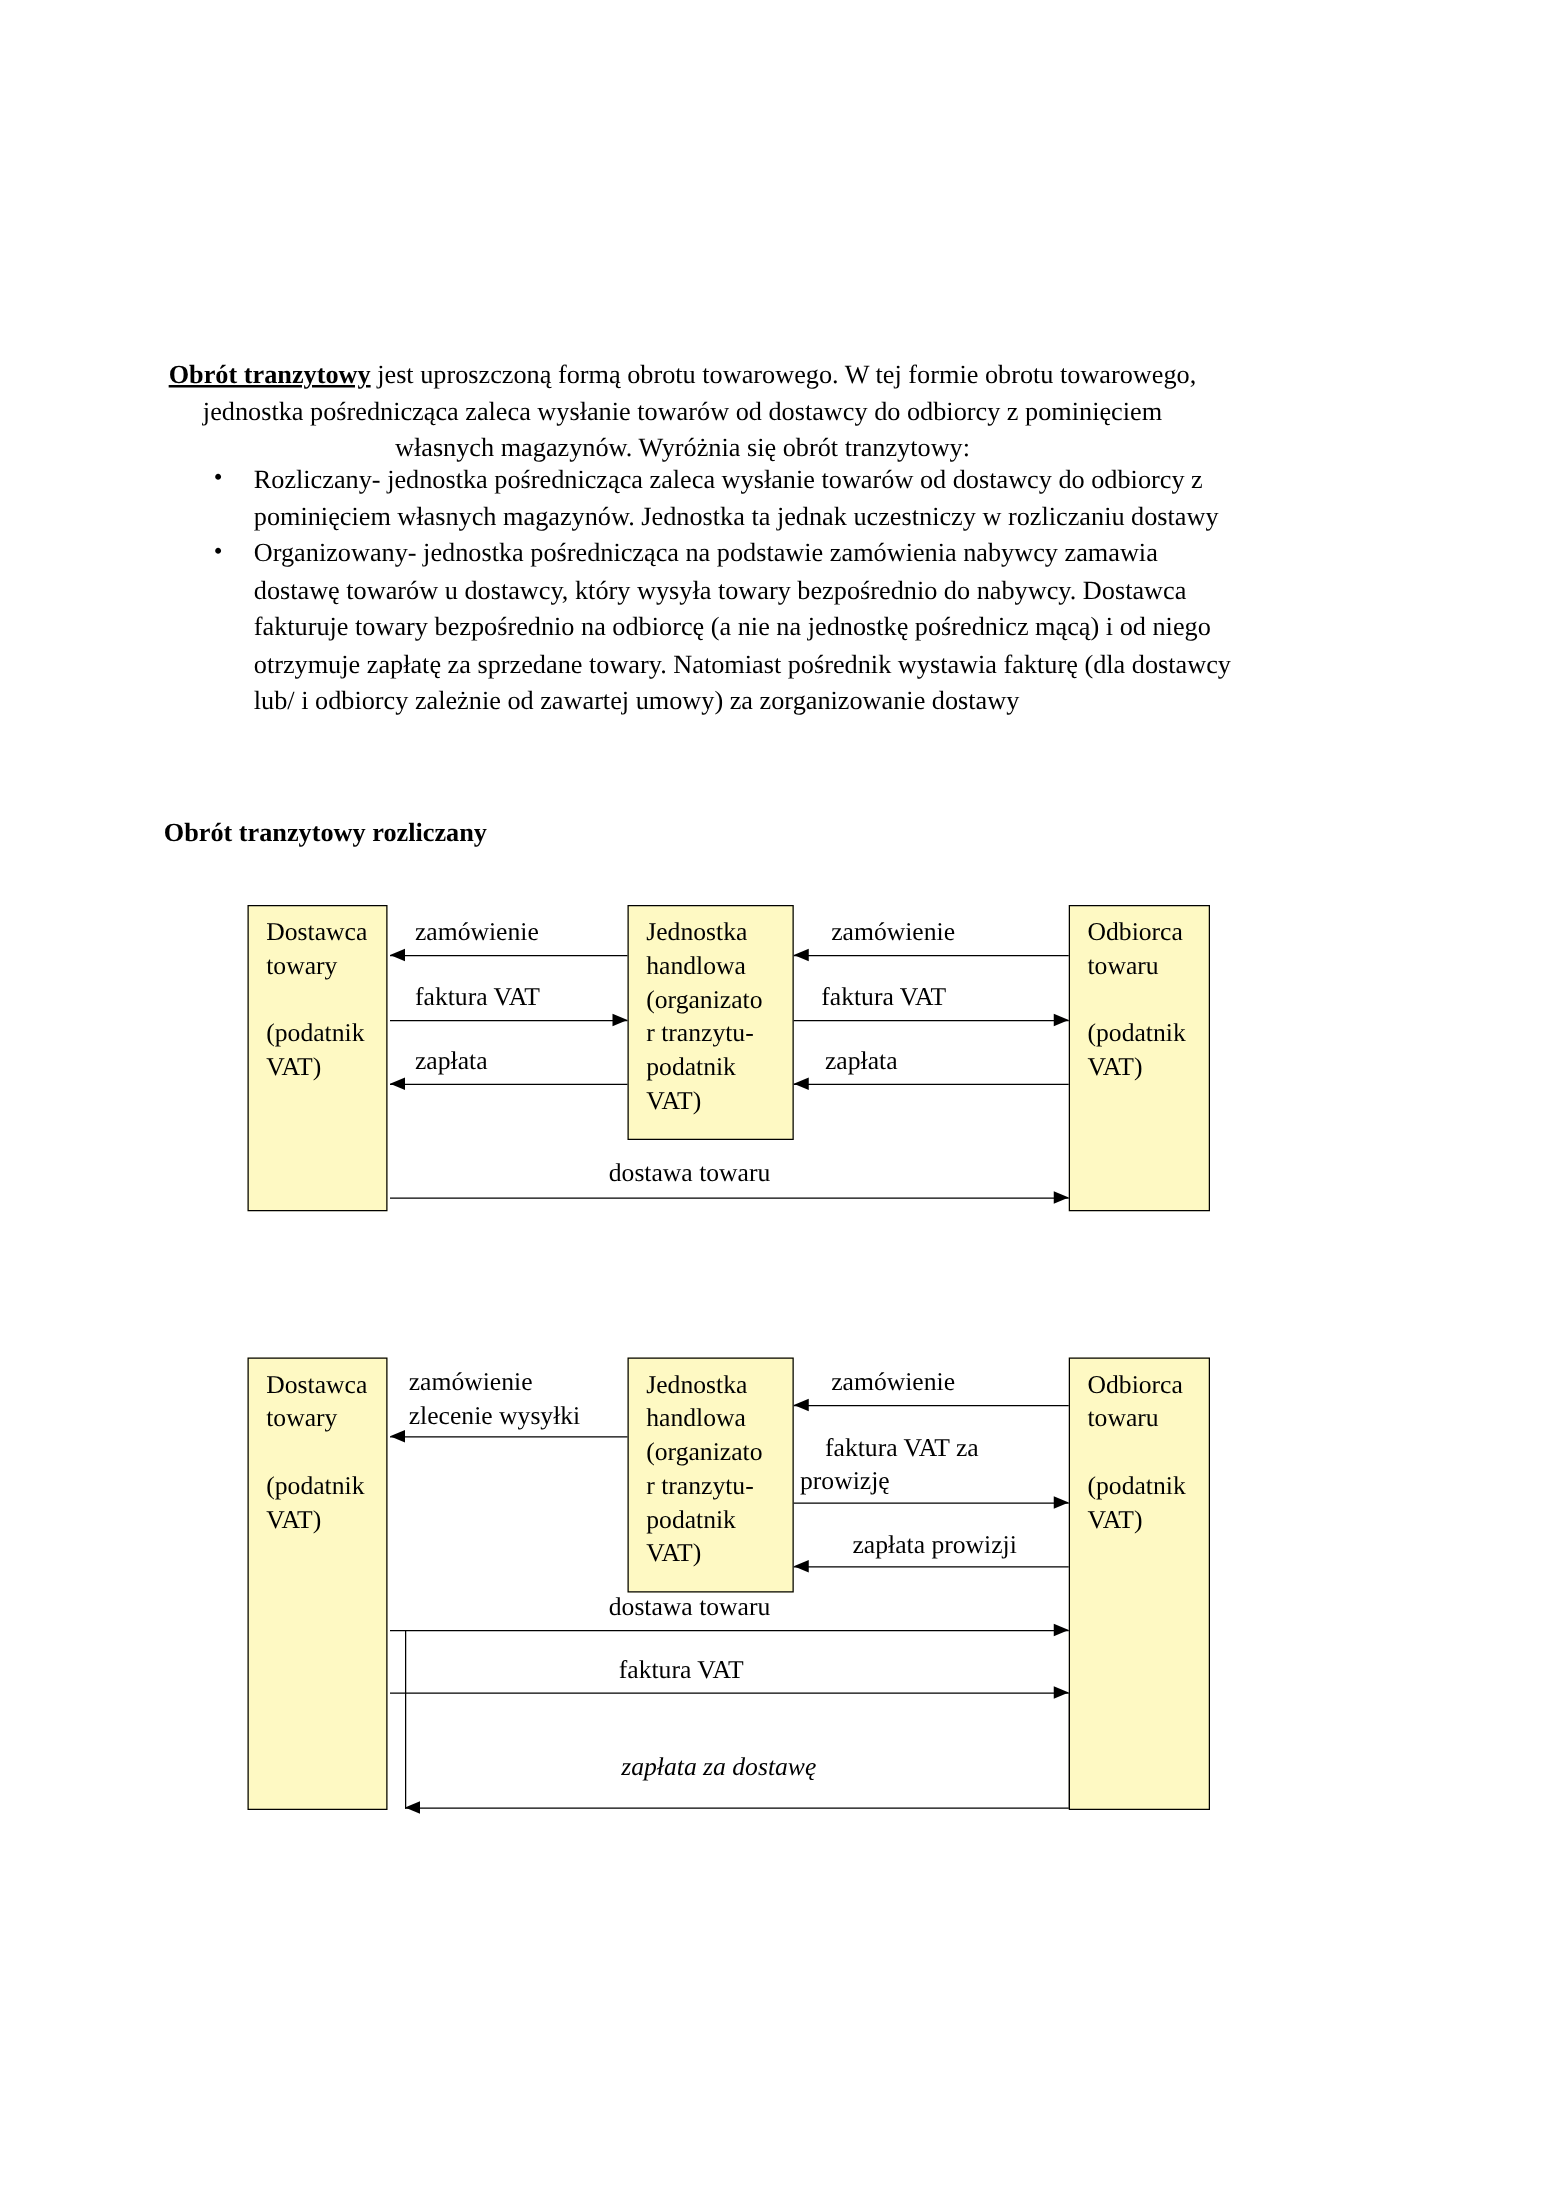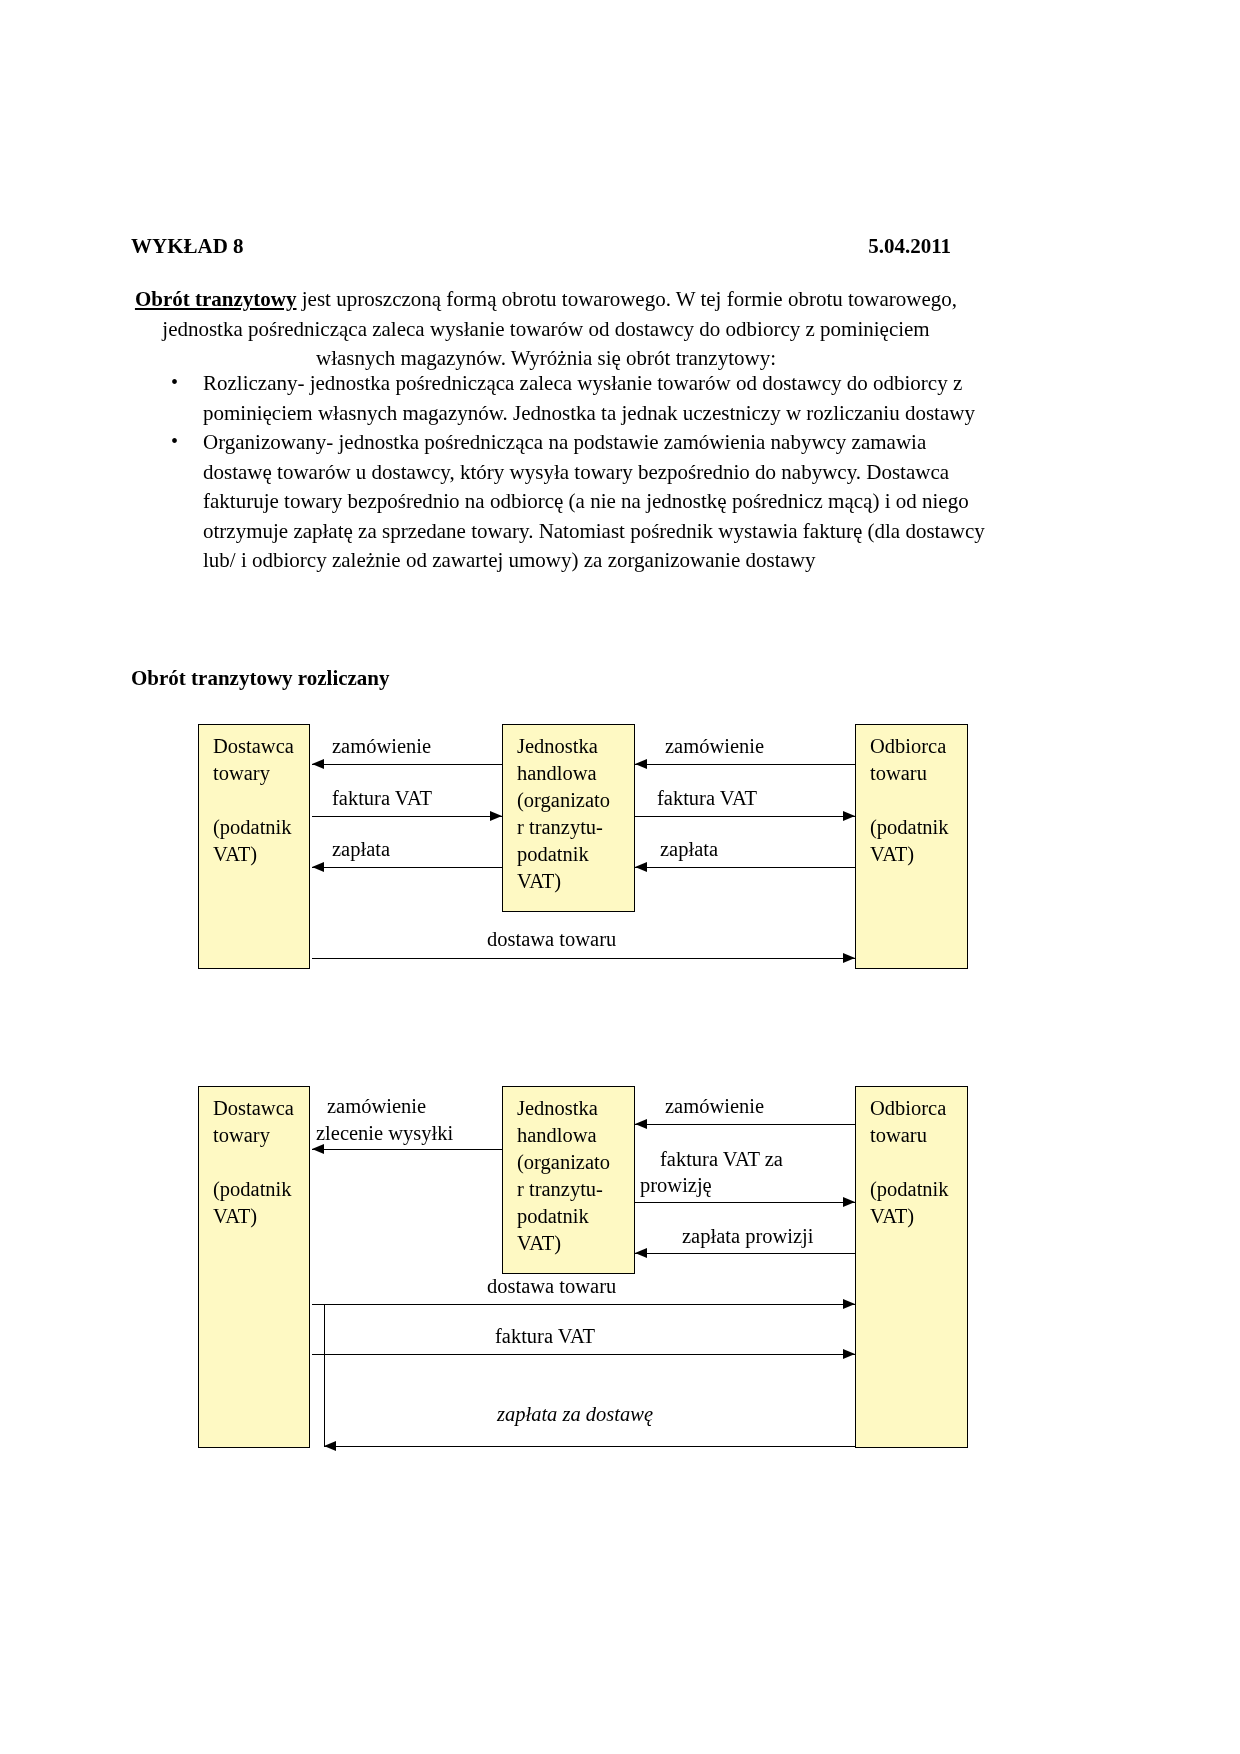--- a/index.html
+++ b/index.html
@@ -46,21 +46,21 @@
   ul.bullets > li::before {
     content:"\2022";
     position:absolute; left:4px; top:-1px;
     font-size:20px; line-height:29.5px;
   }
 
   .sec-head {
     position:absolute; left:131px; width:700px;
     font-size:21px; font-weight:bold;
   }
-  .sec-head-1 { top:654px;margin-top:12px; }
+  .sec-head-1 { top:654px; }
   .sec-head-2 { top:986px; }
 
   
   .diagram { position:absolute; left:0; }
   .dg1 { top:716px; }
   .dg2 { top:1078px; }
 
   .box {
     position:absolute;
     border:1.6px solid #000;
@@ -99,24 +99,20 @@
     border-right:12px solid #000;
   }
   .vline { position:absolute; width:0; border-left:1.7px solid #000; }
 </style>
 </head>
 <body>
 
 <div class="page">
 
 
-  <div class="hdr-row">
-    <span>WYKŁAD 8</span>
-    <span>5.04.2011</span>
-  </div>
 
   <div class="para para-intro">
     <span class="bold-underline">Obrót tranzytowy</span><span> jest uproszczoną formą obrotu towarowego. W tej formie obrotu towarowego, jednostka pośrednicząca zaleca wysłanie towarów od dostawcy do odbiorcy z pominięciem własnych magazynów. Wyróżnia się obrót tranzytowy:</span>
   </div>
 
   <ul class="bullets">
     <li>Rozliczany- jednostka pośrednicząca zaleca wysłanie towarów od dostawcy do odbiorcy z pominięciem własnych magazynów. Jednostka ta jednak uczestniczy w rozliczaniu dostawy</li>
     <li>Organizowany- jednostka pośrednicząca na podstawie zamówienia nabywcy zamawia dostawę towarów u dostawcy, który wysyła towary  bezpośrednio do nabywcy. Dostawca fakturuje towary bezpośrednio na odbiorcę (a nie na jednostkę pośrednicz mącą) i od niego otrzymuje zapłatę  za sprzedane towary. Natomiast pośrednik wystawia fakturę (dla dostawcy lub/ i odbiorcy zależnie od zawartej umowy) za zorganizowanie dostawy</li>
   </ul>
 
@@ -212,21 +208,21 @@
 
     <div class="box" style="left:855px; top:8px; width:113px; height:362px;">
       <span class="ln">Odbiorca</span>
       <span class="ln">towaru</span>
       <span class="gap"></span>
       <span class="ln">(podatnik</span>
       <span class="ln">VAT)</span>
     </div>
 
     <div class="lbl" style="left:327px; top:16px;">zamówienie</div>
-    <div class="lbl" style="left:316px; top:43px;text-align:right;">zlecenie wysyłki</div>
+    <div class="lbl" style="left:327px; top:43px;text-align:right;">zlecenie wysyłki</div>
 
     <div class="lbl" style="left:665px; top:16px;">zamówienie</div>
     <div class="lbl" style="left:660px; top:69px;">faktura VAT za</div>
     <div class="lbl" style="left:640px; top:95px;text-align:right;">prowizję</div>
     <div class="lbl" style="left:682px; top:146px;">zapłata prowizji</div>
 
     <div class="lbl" style="left:487px; top:196px;">dostawa towaru</div>
     <div class="lbl" style="left:495px; top:246px;">faktura VAT</div>
     <div class="lbl" style="left:497px; top:324px;font-style:italic;">zapłata za dostawę</div>
 

